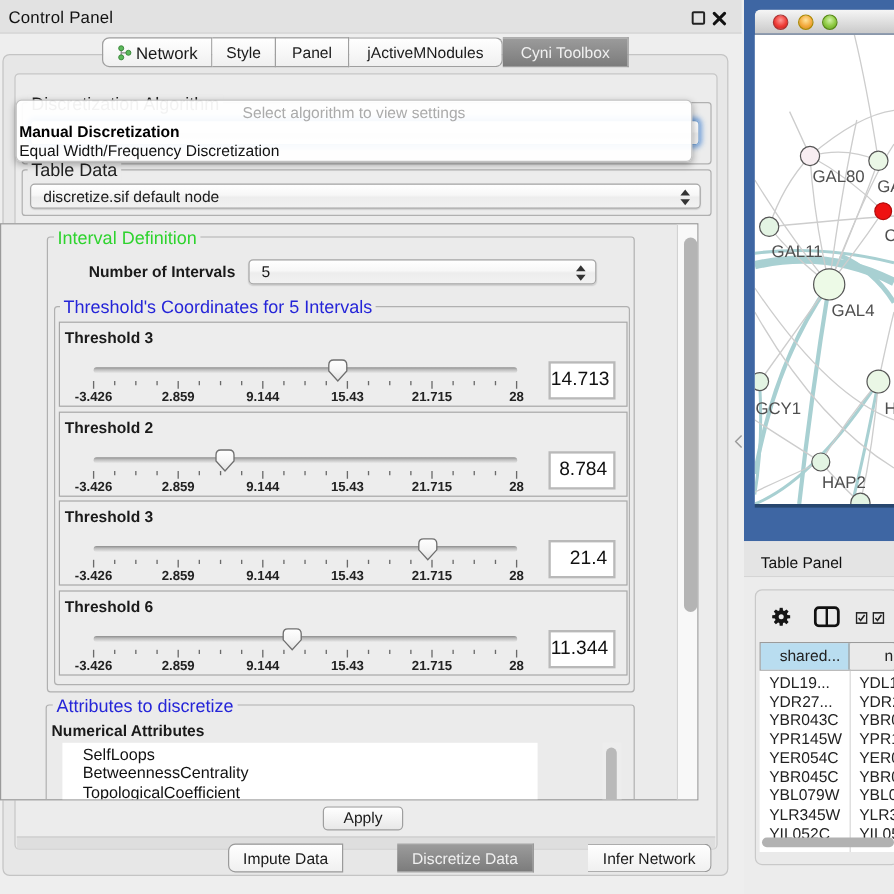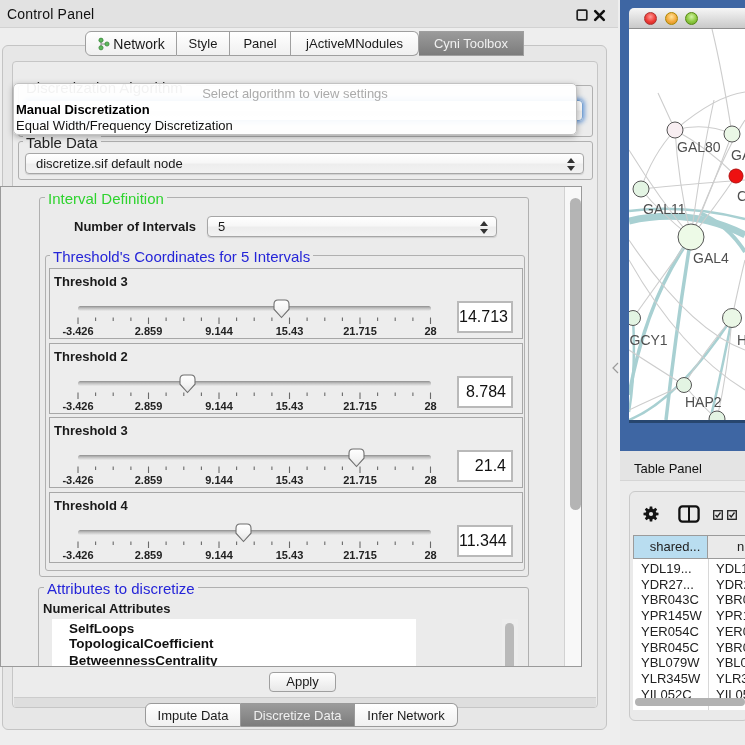--- a/index.html
+++ b/index.html
@@ -212,21 +212,21 @@
         <linearGradient id="tg2" x1="0" y1="0" x2="0" y2="1">
           <stop offset="0" stop-color="#ffffff"></stop>
           <stop offset="0.55" stop-color="#f4f4f4"></stop>
           <stop offset="1" stop-color="#e2e2e2"></stop>
         </linearGradient>
       </defs>
       <path d="M1,5.2 Q1,1 5,1 L12,1 Q16,1 16,5.2 L16,10.2 L8.5,18.5 L1,10.2 Z" fill="url(#tg2)" stroke="#6f6f6f" stroke-width="1.1"></path>
     </svg>
   <div class="abs valbox" style="left:456px;top:263px;">21.4</div>
   <div class="abs" style="left:48px;top:305px;width:474px;height:71px;border:1px solid #a7a7a7;background:#ededed;"></div>
-  <div class="abs bold" style="left:53px;top:311px;font-size:13px;">Threshold 4</div>
+  <div class="abs bold" style="left:53px;top:311px;font-size:13px;">Threshold 6</div>
   <div class="abs" style="left:77px;top:343px;width:353px;height:5px;border-radius:2.5px;background:linear-gradient(#8d8d8d 0%,#bdbdbd 40%,#ebebeb 100%);"></div>
   <svg class="abs" style="left:47px;top:354px;" width="420" height="9">
       <line x1="30.0" y1="0.5" x2="30.0" y2="7" stroke="#6a6a6a" stroke-width="1.1"></line>
       <line x1="47.6" y1="0.5" x2="47.6" y2="4" stroke="#6a6a6a" stroke-width="1.1"></line>
       <line x1="65.2" y1="0.5" x2="65.2" y2="4" stroke="#6a6a6a" stroke-width="1.1"></line>
       <line x1="82.9" y1="0.5" x2="82.9" y2="4" stroke="#6a6a6a" stroke-width="1.1"></line>
       <line x1="100.5" y1="0.5" x2="100.5" y2="7" stroke="#6a6a6a" stroke-width="1.1"></line>
       <line x1="118.1" y1="0.5" x2="118.1" y2="4" stroke="#6a6a6a" stroke-width="1.1"></line>
       <line x1="135.8" y1="0.5" x2="135.8" y2="4" stroke="#6a6a6a" stroke-width="1.1"></line>
       <line x1="153.4" y1="0.5" x2="153.4" y2="4" stroke="#6a6a6a" stroke-width="1.1"></line>
@@ -258,42 +258,42 @@
           <stop offset="1" stop-color="#e2e2e2"></stop>
         </linearGradient>
       </defs>
       <path d="M1,5.2 Q1,1 5,1 L12,1 Q16,1 16,5.2 L16,10.2 L8.5,18.5 L1,10.2 Z" fill="url(#tg3)" stroke="#6f6f6f" stroke-width="1.1"></path>
     </svg>
   <div class="abs valbox" style="left:456px;top:338px;">11.344</div>
 
   <div class="groupbox" style="left:37px;top:400px;width:491px;height:160px;"></div>
   <div class="grouptitle" style="left:43px;top:393px;background:#ebebeb;color:#2525d8;">Attributes to discretize</div>
   <div class="abs bold" style="left:42px;top:414px;font-size:13px;">Numerical Attributes</div>
-  <div class="abs" style="left:51px;top:432px;width:364px;height:49px;background:#ffffff;font-size:13.5px;color:#111;font-weight:bold;">
+  <div class="abs" style="left:51px;top:432px;width:396px;height:49px;background:#ffffff;font-size:13.5px;color:#111;">
     <div style="padding:2px 0 0 17px;height:17px;">SelfLoops</div>
+    <div style="padding-left:17px;height:17px;">BetweennessCentrality</div>
     <div style="padding-left:17px;height:17px;">TopologicalCoefficient</div>
-    <div style="padding-left:17px;height:17px;">BetweennessCentrality</div>
   </div>
   <div class="abs" style="left:501px;top:432px;width:16px;height:49px;background:#ededed;"></div>
   <div class="abs" style="left:504px;top:436px;width:9px;height:45px;border-radius:4.5px 4.5px 0 0;background:#b9b9b9;"></div>
 
   <div class="abs" style="left:563px;top:0;width:19px;height:481px;background:#f8f8f8;border-left:1px solid #d2d2d2;"></div>
   <div class="abs" style="left:569px;top:11px;width:11px;height:312px;border-radius:5.5px;background:#b4b4b4;"></div>
 </div>
 
 <div class="abs" style="left:269px;top:672px;width:67px;height:20px;border:1px solid #9f9f9f;border-radius:4px;background:linear-gradient(#ffffff,#e8e8e8);font-size:13px;text-align:center;line-height:18px;">Apply</div>
 
 <div class="abs" style="left:145px;top:703px;height:24px;display:flex;">
   <div class="btab first" style="width:96px;">Impute Data</div>
   <div class="btab sel" style="width:114px;">Discretize Data</div>
   <div class="btab last" style="width:103px;">Infer Network</div>
 </div>
 <style>
 .btab { height:24px; display:flex; align-items:center; justify-content:center; font-size:13px;
-  background:linear-gradient(#ffffff,#f0f0f0); border:1px solid #9a9a9a; border-left:none; }
+  background:linear-gradient(#ffffff,#f0f0f0); border:1px solid #9a9a9a; border-left:none;margin-left:45px; }
 .btab.first { border-left:1px solid #9a9a9a; border-radius:6px 0 0 6px; }
 .btab.last { border-radius:0 6px 6px 0; }
 .btab.sel { background:linear-gradient(#9b9b9b,#7c7c7c); color:#f0f0f0; }
 </style>
 
 <svg class="abs" style="left:612px;top:362px;" width="8" height="12">
     <path d="M6 1 L1 6 L6 11" fill="none" stroke="#9a9a9a" stroke-width="1.2"></path>
   </svg>
 
 <div class="abs" style="left:620px;top:0;width:125px;height:451px;background:#3e66a3;"></div>

